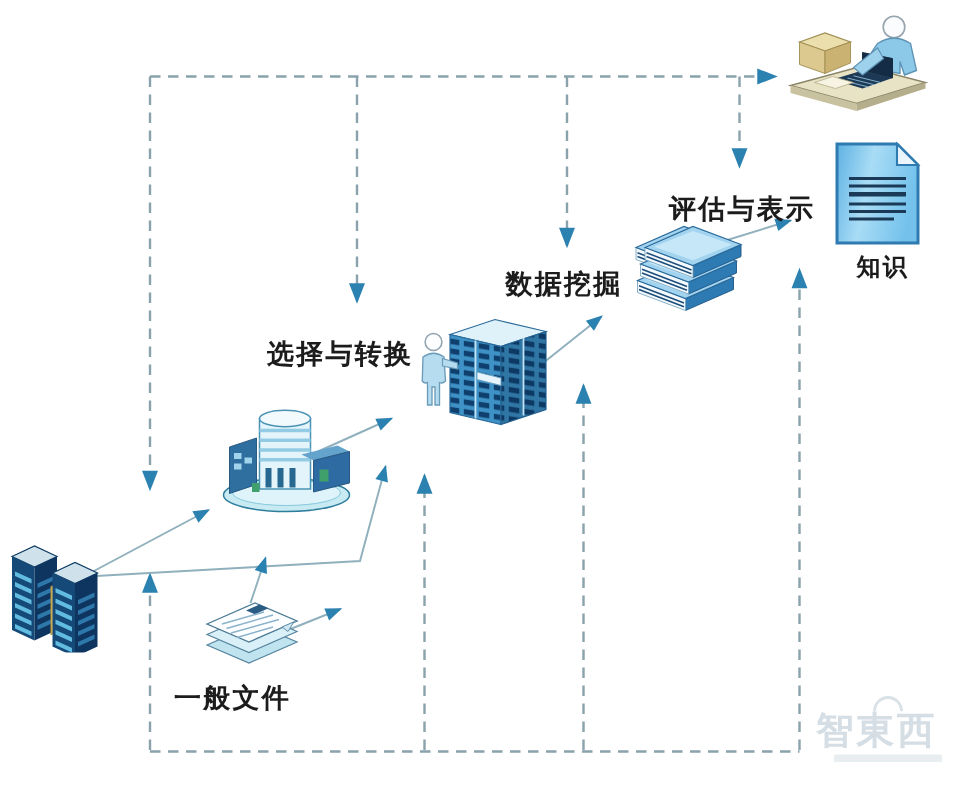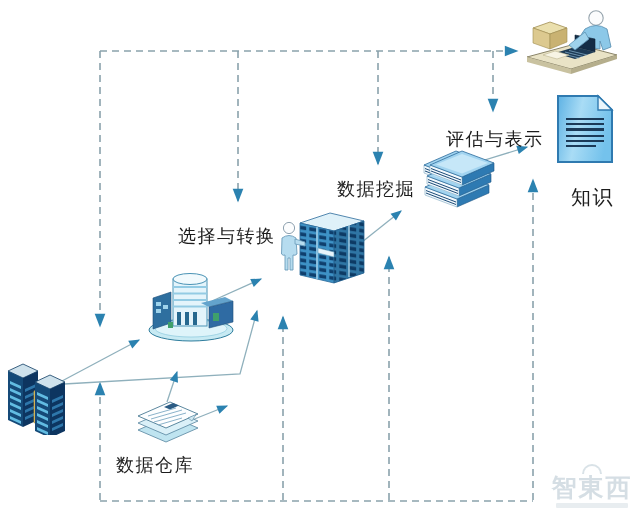--- a/index.html
+++ b/index.html
@@ -3,25 +3,25 @@
 <meta charset="utf-8">
 <style>
   html,body{margin:0;padding:0;background:#fff;}
   .canvas{
     position:relative;width:640px;height:523px;background:#ffffff;overflow:hidden;
     font-family:"Liberation Sans","DejaVu Sans",sans-serif;
   }
   .lines{position:absolute;left:0;top:0;width:640px;height:523px;}
   .icon{position:absolute;}
   .lbl{
-    position:absolute;font-weight:400;color:#1c1c1c;font-size:18px;
+    position:absolute;font-weight:700;color:#1c1c1c;font-size:18px;
     letter-spacing:1.5px;white-space:nowrap;line-height:1;
   }
-  .lbl.big{font-size:20px;margin-top:16px;}
-  .watermark{position:absolute;left:544px;top:464px;width:96px;text-align:center;}
+  .lbl.big{font-size:16px;}
+  .watermark{position:absolute;left:544px;top:464px;width:96px;}
   .wm-antenna{width:16px;height:8px;border:2px solid rgba(172,190,202,.45);border-bottom:none;
     border-radius:16px 16px 0 0;margin:0 auto 1px;}
   .wm-text{font-size:25px;font-weight:700;letter-spacing:2px;color:rgba(172,190,202,.5);line-height:1;}
   .wm-sub{height:5px;margin:3px 12px 0;background:rgba(182,198,208,.32);border-radius:1px;}
 </style>
 </head>
 <body>
 
 <div class="canvas">
 
@@ -167,21 +167,21 @@
     <polygon points="10,23 27,17 44,23 27,29" fill="#eadfad" stroke="#a08d50" stroke-width="0.8"></polygon>
     <polygon points="10,23 27,29 27,44 10,38" fill="#dcc98f" stroke="#a08d50" stroke-width="0.6"></polygon>
     <polygon points="27,29 44,23 44,37 27,44" fill="#c9b272" stroke="#a08d50" stroke-width="0.6"></polygon>
     <polygon points="52,42 72,47 72,34 52,30" fill="#142c46" stroke="#0d2238" stroke-width="0.6"></polygon>
     <polygon points="32,48 52,54 72,47 52,42" fill="#1c3a55"></polygon>
     <path d="M38,48.5 L56,53 M42,47 L60,51.5 M46,45.5 L64,50" stroke="#7fa8c4" stroke-width="0.8" fill="none"></path>
     <path d="M62,27 L46,40 52,45 66,34 Z" fill="#9ed2ec" stroke="#5d93b4" stroke-width="0.8"></path>
     <polygon points="20,50 34,54 46,50 32,46" fill="#f7f4e4" stroke="#b0a880" stroke-width="0.5"></polygon>
   </svg>
 
-  <div class="lbl" style="left:116px;top:456px">数据仓库</div>
+  <div class="lbl" style="left:116px;top:456px">一般文件</div>
   <div class="lbl" style="left:178px;top:227px">选择与转换</div>
   <div class="lbl" style="left:337px;top:180px">数据挖掘</div>
   <div class="lbl" style="left:446px;top:130px">评估与表示</div>
   <div class="lbl big" style="left:571px;top:171px">知识</div>
 
   <div class="watermark">
     <div class="wm-antenna"></div>
     <div class="wm-text">智東西</div>
     <div class="wm-sub"></div>
   </div>

